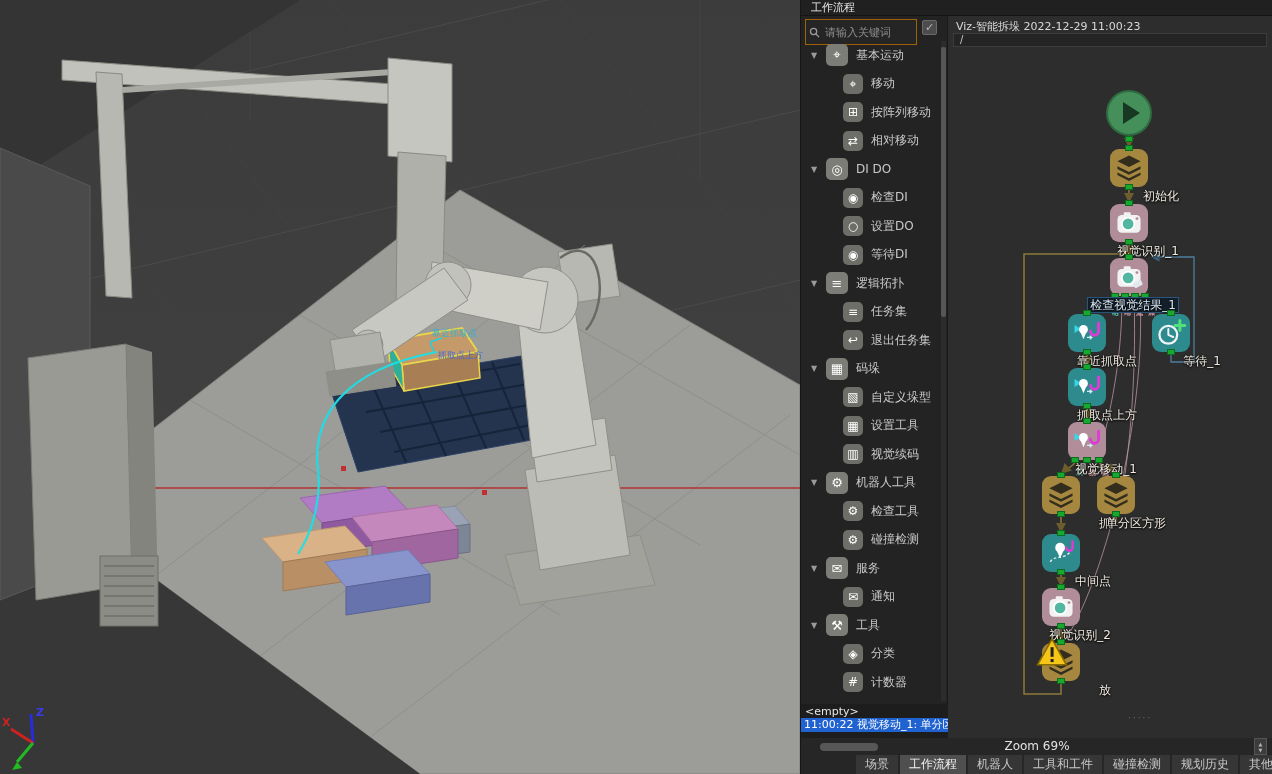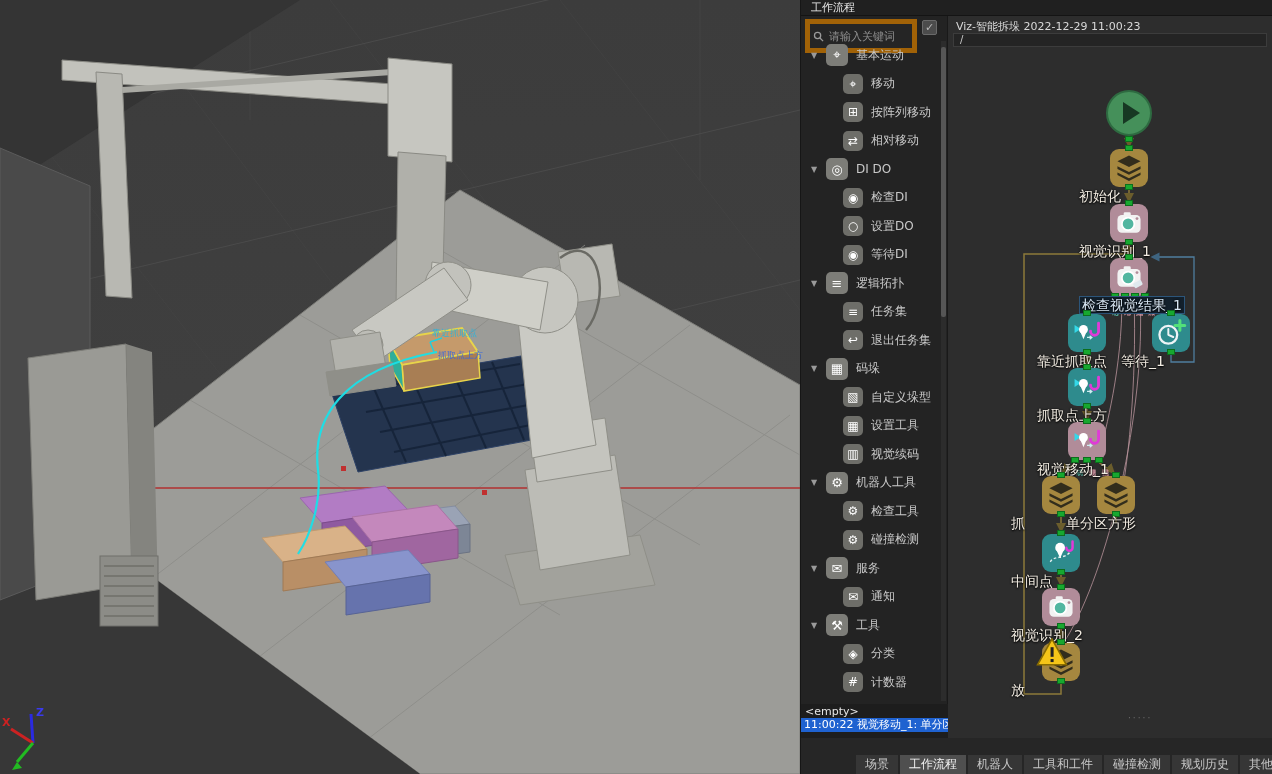--- a/index.html
+++ b/index.html
@@ -7,21 +7,21 @@
   .app{position:relative;width:1272px;height:774px;overflow:hidden;background:#2b2b2b;
        font-family:"DejaVu Sans","Liberation Sans",sans-serif;color:#ddd;}
   
   .vp{position:absolute;left:0;top:0;width:800px;height:774px;}
   
   .rp{position:absolute;left:800px;top:0;width:472px;height:774px;background:#262626;border-left:1px solid #161616;}
   .rp-title{position:absolute;left:0;top:0;width:472px;height:16px;background:#202020;border-bottom:1px solid #141414;
             font-size:11px;color:#e8e8e8;line-height:16px;padding-left:10px;}
   
   .lcol{position:absolute;left:0;top:16px;width:147px;height:722px;background:#232323;border-right:1px solid #191919;}
-  .search-box{position:absolute;left:4px;top:3px;width:112px;height:18px;border:5px solid #a16207;background:#252525;
+  .search-box{position:absolute;left:4px;top:3px;width:112px;height:18px;border:1px solid #a16207;background:#252525;
               display:flex;align-items:center;padding:12px 3px;}
   .search-box svg{flex:none;margin-right:3px;}
   .search-box input{flex:1;min-width:0;background:transparent;border:none;outline:none;color:#cfcfcf;font-size:11px;
                     font-family:"DejaVu Sans",sans-serif;}
   .search-box input::placeholder{color:#8f8f8f;}
   .chk{position:absolute;left:121px;top:4px;width:15px;height:15px;background:#4c4c4c;border:1px solid #6a6a6a;
        border-radius:2px;color:#b9b9b9;font-size:11px;line-height:14px;text-align:center;}
   .tree{position:absolute;left:0;top:25px;width:140px;height:660px;overflow:hidden;}
   .trow{height:28.5px;display:flex;align-items:center;color:#c9c9c9;font-size:12px;white-space:nowrap;}
   .trow.cat{padding-left:10px;}
@@ -45,21 +45,21 @@
   
   .node{position:absolute;width:38px;height:38px;border-radius:9px;display:flex;align-items:center;justify-content:center;}
   .node.teal{background:#2e8b8d;}
   .node.brown{background:#a5873f;}
   .node.pink{background:#b18c99;}
   .node svg{width:32px;height:32px;}
   .start{position:absolute;width:46px;height:46px;border-radius:50%;background:#45905a;border:2px solid #2e6b41;
          display:flex;align-items:center;justify-content:center;}
   .start .ply{width:0;height:0;border-left:17px solid #173823;border-top:11px solid transparent;border-bottom:11px solid transparent;margin-left:5px;}
   .port{position:absolute;width:8px;height:6px;background:#17a82f;border:1px solid #0c6e1d;}
-  .nlabel{position:absolute;width:100px;text-align:left;font-size:14px;color:#f2ece2;
+  .nlabel{position:absolute;width:100px;text-align:right;font-size:12px;color:#f2ece2;
           text-shadow:0 1px 2px #000,0 0 2px #000;white-space:nowrap;}
   .nlabel.selchip{color:#d7e6f4;}
   .nlabel.selchip span{background:#13202c;border:1px solid #2c557a;padding:0 2px;}
   .elabel{position:absolute;writing-mode:vertical-rl;font-size:7px;line-height:1;letter-spacing:0;}
   .elabel.tealtx{color:#58bfae;} .elabel.pinktx{color:#cf93a0;}
   .warnbadge{position:absolute;left:-6px;top:-7px;}
   
   .bbar{position:absolute;left:0;top:738px;width:472px;height:17px;background:#262626;}
   .slider{position:absolute;left:19px;top:5px;width:58px;height:8px;background:#575757;border-radius:4px;}
   .zoomlbl{position:absolute;left:0;top:1px;width:472px;text-align:center;font-size:12px;color:#e2e2e2;}
@@ -576,20 +576,28 @@
             </svg>
           <i class="port" style="left:15px;top:-4px"></i>
           <i class="port" style="left:15px;top:35px"></i>
         </div>
         <div class="nlabel" style="left:63px;top:631px">放</div>
 
         <div class="splitdots">·····</div>
       </div>
     </div>
 
+    <div class="bbar">
+      <div class="slider"></div>
+      <div class="zoomlbl">Zoom 69%</div>
+      <div class="spin">
+        <span>▲</span>
+        <span>▼</span>
+      </div>
+    </div>
 
     <div class="tabs">
       <div class="tab">场景</div>
       <div class="tab active">工作流程</div>
       <div class="tab">机器人</div>
       <div class="tab">工具和工件</div>
       <div class="tab">碰撞检测</div>
       <div class="tab">规划历史</div>
       <div class="tab">其他</div>
       <div class="tab">日志</div>

